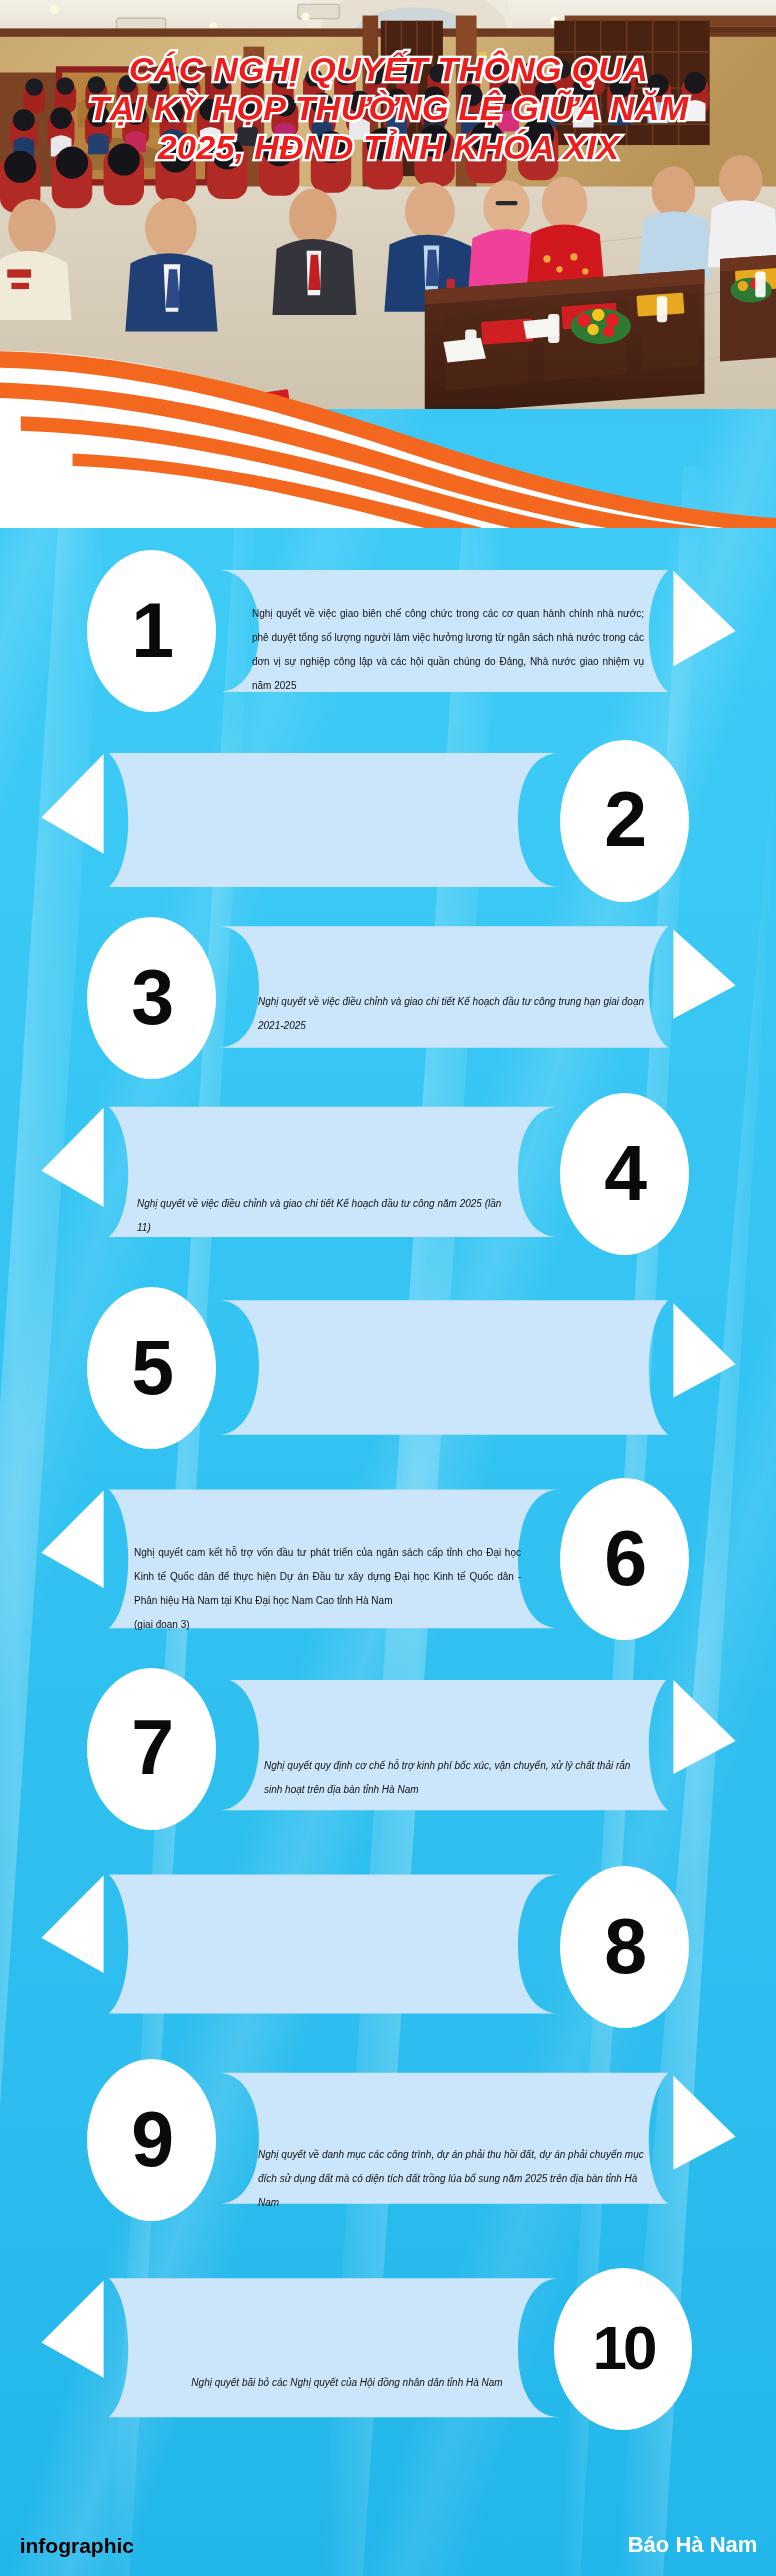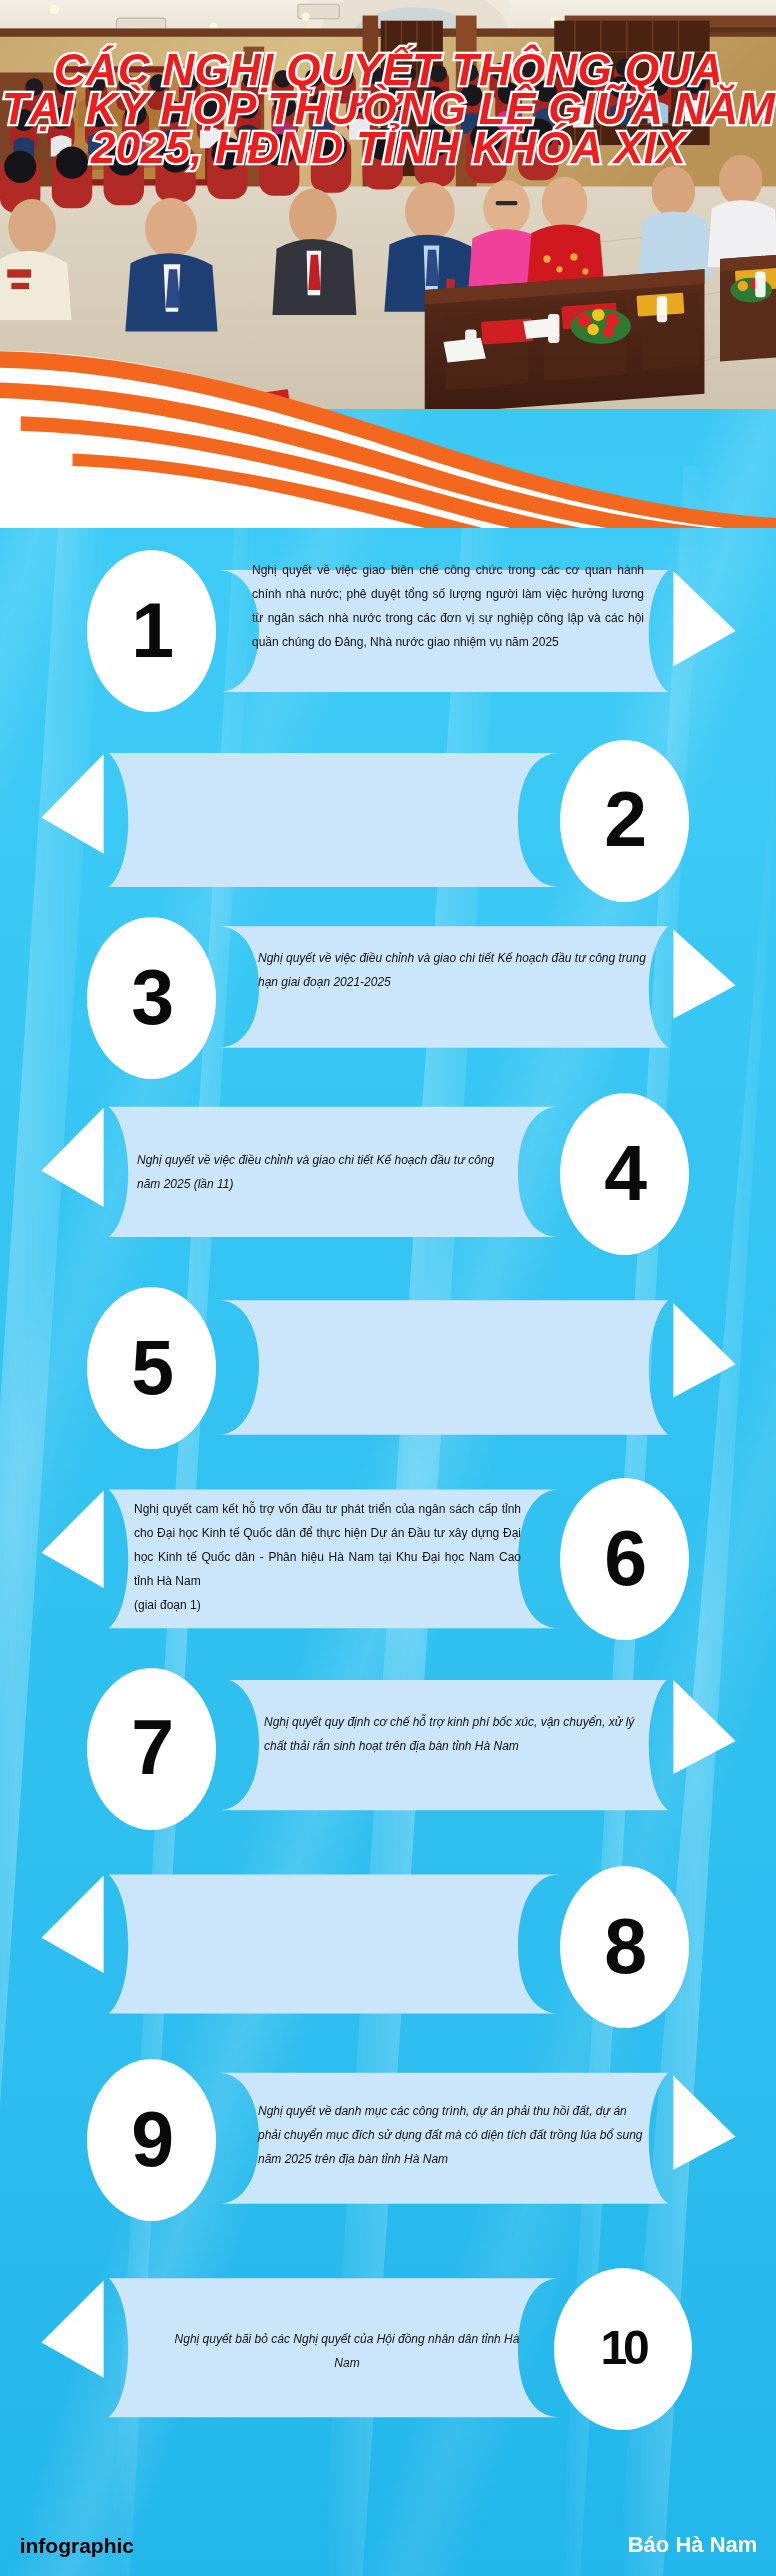--- a/index.html
+++ b/index.html
@@ -61,21 +61,21 @@
   }
   .hero-title {
     position: absolute;
     left: 0;
     top: 50px;
     width: 777px;
     text-align: center;
     font-family: "Liberation Sans", sans-serif;
     font-weight: bold;
     font-style: italic;
-    font-size: 44px;
+    font-size: 34px;
     line-height: 39px;
     letter-spacing: 0.3px;
     color: #ee1d1d;
     -webkit-text-stroke: 4.7px #ffffff;
     paint-order: stroke fill;
     text-transform: uppercase;
     z-index: 3;
     white-space: pre-line;
     text-shadow:
       0 0 0.5px #ffffff,
@@ -134,32 +134,33 @@
   }
   .num-badge .num {
     font-family: "Liberation Sans", sans-serif;
     font-weight: bold;
     font-size: 77px;
     line-height: 1;
     color: #0a0a0a;
     letter-spacing: -2.1px;
     transform: translateY(-1px);
   }
-  .num-badge.wide .num { font-size: 48px; letter-spacing: -4.1px; }
+  .num-badge.wide .num { font-size: 62px; letter-spacing: -4.1px; }
 
   .txt {
     position: absolute;
     z-index: 4;
     font-family: "Liberation Sans", sans-serif;
-    font-size: 12px;
+    font-size: 10px;
     line-height: 24px;
     color: #111111;
     text-align: justify;
     text-justify: inter-word;
     white-space: pre-line;
+    margin-top: 44px;
   }
   .txt.nojust { text-align: left; font-style: italic; }
 
   
   .footer {
     position: absolute;
     left: 0;
     bottom: 0;
     width: 777px;
     height: 62px;
@@ -602,21 +603,21 @@
       <div class="banner-wrap">
         <svg class="banner-svg" viewBox="0 0 1500 400" preserveAspectRatio="none">
           <path d="M200,34 L80,154 L200,222 Z" fill="#ffffff"></path>
           <path d="M1080,32 C1026,32 1000,96 1000,170 C1000,244 1026,300 1080,300 L210,300 C260,256 260,80 210,32 Z" fill="#cbe5fa"></path>
         </svg>
       </div>
       <div class="num-badge" style="left:560px; top:5.2px;">
         <span class="num">6</span>
       </div>
       <div class="txt" style="left:134px; top:24px; width:387px;">Nghị quyết cam kết hỗ trợ vốn đầu tư phát triển của ngân sách cấp tỉnh cho Đại học Kinh tế Quốc dân để thực hiện Dự án Đầu tư xây dựng Đại học Kinh tế Quốc dân - Phân hiệu Hà Nam tại Khu Đại học Nam Cao tỉnh Hà Nam
-(giai đoạn 1)</div>
+(giai đoạn 3)</div>
     </div>
 
     <div class="row" style="height:182px;">
       <div class="banner-wrap">
         <svg class="banner-svg" viewBox="0 0 1500 352" preserveAspectRatio="none">
           <path d="M1300,0 L1420,118 L1300,182 Z" fill="#ffffff"></path>
           <path d="M420,-4 C474,-4 500,56 500,124 C500,192 474,252 420,252 L1290,252 C1240,214 1240,44 1290,-4 Z" fill="#cbe5fa"></path>
         </svg>
       </div>
       <div class="num-badge" style="left:87px; top:-12.4px;">

